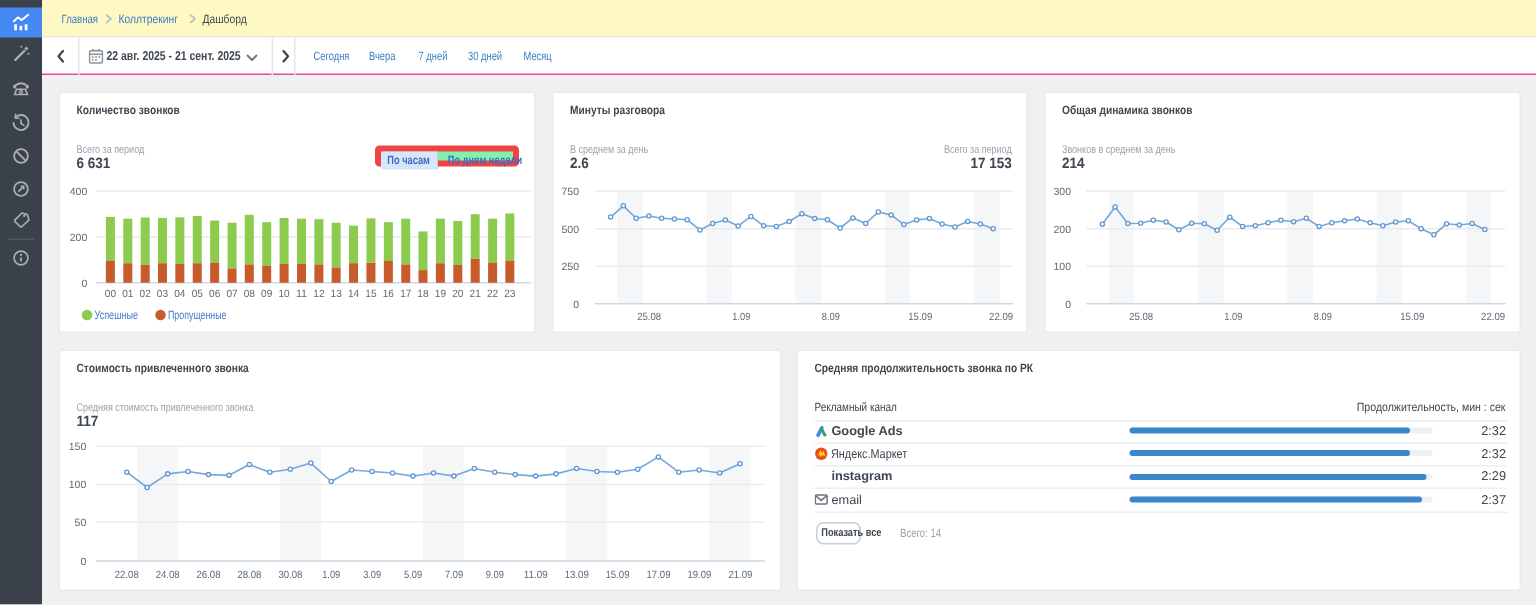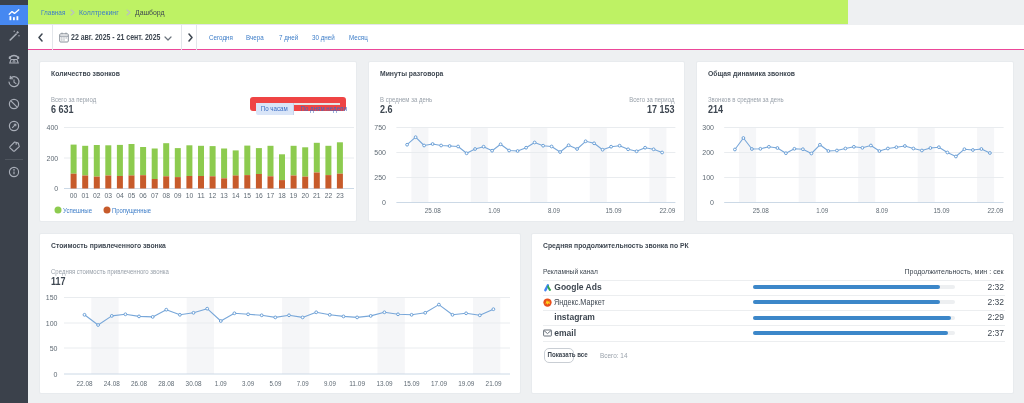--- a/index.html
+++ b/index.html
@@ -47,21 +47,21 @@
       <path d="M3 7.6 L7.6 3 l3.2.9 q.5.1.6.6 l.9 3.2 L7.6 12 q-.6.5-1.2 0 L3 8.8 q-.5-.6 0-1.2Z" fill="none" stroke="#a9aeb8" stroke-width="1.1" stroke-linejoin="round"></path>
       <circle cx="9.2" cy="4.9" r=".8" fill="#a9aeb8"></circle>
     </svg>
     <div class="abs" style="left:5px;top:159px;width:18px;height:1px;background:#50565f"></div>
     <svg class="abs" style="left:7px;top:164.5px" width="14" height="14" viewBox="0 0 14 14">
       <circle cx="7" cy="7" r="4.6" fill="none" stroke="#a9aeb8" stroke-width="1.1"></circle>
       <circle cx="7" cy="4.9" r=".8" fill="#a9aeb8"></circle>
       <line x1="7" y1="6.6" x2="7" y2="9.3" stroke="#a9aeb8" stroke-width="1.2"></line>
     </svg>
   </div>
-<div class="abs" style="left:28px;top:0;width:820px;height:25px;background:#bef264;border-bottom:1px solid #e3e6ea">
+<div class="abs" style="left:28px;top:0;width:996px;height:25px;background:#fef9c3;border-bottom:1px solid #e3e6ea">
     <div class="abs" style="left:12.6px;top:8.5px;font-size:8px;font-weight:normal;color:#3d7dc8;line-height:8px;transform:scaleX(0.8);transform-origin:left center;">Главная</div>
     <div class="abs" style="left:41.5px;top:9px">
       <svg width="5" height="7" viewBox="0 0 5 7">
         <polyline points="1,1 4,3.5 1,6" fill="none" stroke="#b9bfc6" stroke-width="1.1" stroke-linecap="round" stroke-linejoin="round"></polyline>
       </svg>
     </div>
     <div class="abs" style="left:51.2px;top:8.5px;font-size:8px;font-weight:normal;color:#3d7dc8;line-height:8px;transform:scaleX(0.86);transform-origin:left center;">Коллтрекинг</div>
     <div class="abs" style="left:97.8px;top:9px">
       <svg width="5" height="7" viewBox="0 0 5 7">
         <polyline points="1,1 4,3.5 1,6" fill="none" stroke="#b9bfc6" stroke-width="1.1" stroke-linecap="round" stroke-linejoin="round"></polyline>
@@ -105,21 +105,21 @@
     <div class="abs" style="left:181.3px;top:8.5px;font-size:8px;font-weight:normal;color:#3d7dc8;line-height:8px;transform:scaleX(0.78);transform-origin:left center;">Сегодня</div>
     <div class="abs" style="left:218px;top:8.5px;font-size:8px;font-weight:normal;color:#3d7dc8;line-height:8px;transform:scaleX(0.78);transform-origin:left center;">Вчера</div>
     <div class="abs" style="left:250.5px;top:8.5px;font-size:8px;font-weight:normal;color:#3d7dc8;line-height:8px;transform:scaleX(0.78);transform-origin:left center;">7 дней</div>
     <div class="abs" style="left:284.4px;top:8.5px;font-size:8px;font-weight:normal;color:#3d7dc8;line-height:8px;transform:scaleX(0.78);transform-origin:left center;">30 дней</div>
     <div class="abs" style="left:321.4px;top:8.5px;font-size:8px;font-weight:normal;color:#3d7dc8;line-height:8px;transform:scaleX(0.78);transform-origin:left center;">Месяц</div>
   </div>
 <div class="card" style="left:39px;top:61px;width:318px;height:161px">
     <div class="abs" style="left:10.5px;top:7.5px;font-size:8px;font-weight:bold;color:#3e4751;line-height:8px;transform:scaleX(0.85);transform-origin:left center;">Количество звонков</div>
     <div class="abs" style="left:10.5px;top:34px;font-size:7.5px;font-weight:normal;color:#9aa2ab;line-height:7.5px;transform:scaleX(0.8);transform-origin:left center;">Всего за период</div>
     <div class="abs" style="left:10.5px;top:43px;font-size:10px;font-weight:bold;color:#3e4751;line-height:10px;transform:scaleX(0.9);transform-origin:left center;">6 631</div>
-    <div class="abs" style="left:210px;top:34.5px;width:96px;height:14px;border:6px solid #ef4444;border-radius:3px;background:#e5e5e5;font-size:8px;color:#3a6dc4;font-weight:normal">
+    <div class="abs" style="left:210px;top:34.5px;width:96px;height:14px;border:4px solid #ef4444;border-radius:3px;background:#86efac;font-size:8px;color:#3a6dc4;font-weight:bold">
 <div class="abs" style="left:0;top:0;width:37.5px;height:12px;background:#d9e5f8;border-right:1px solid #c6d2e8;border-radius:2px 0 0 2px">
         <div style="text-align:center;line-height:12px;transform:scaleX(0.77)">По часам</div>
       </div>
 <div class="abs" style="left:37.5px;top:0;width:56.5px;height:12px">
         <div style="text-align:center;line-height:12px;transform:scaleX(0.77)">По дням недели</div>
       </div>
 </div>
     <svg class="abs" style="left:0;top:0" width="318" height="159" viewBox="0 0 318 159">
       <line x1="24" y1="65.5" x2="314" y2="65.5" stroke="#e9ecef"></line>
       <line x1="24" y1="96" x2="314" y2="96" stroke="#e9ecef"></line>
@@ -420,21 +420,21 @@
     <div class="abs" style="left:221.3px;top:81.7px;width:201.5px;height:4px;border-radius:2px;background:#edeff1"></div>
     <div class="abs" style="left:221.3px;top:81.7px;width:198px;height:4px;border-radius:2px;background:#3c87c9"></div>
     <div class="abs" style="right:9px;top:79.39999999999999px;font-size:8.5px;font-weight:normal;color:#3e4751;line-height:8.5px;transform:scaleX(1.0);transform-origin:right center;">2:29</div>
     <div class="abs" style="left:10.5px;top:91.4px;width:462px;height:1px;background:#eceef0"></div>
     <div class="abs" style="left:11px;top:94.5px">
       <svg width="9" height="8" viewBox="0 0 9 8">
         <rect x="0.6" y="1" width="7.8" height="6" rx="0.6" fill="none" stroke="#6b737c" stroke-width="1"></rect>
         <polyline points="0.8,1.4 4.5,4.6 8.2,1.4" fill="none" stroke="#6b737c" stroke-width="1"></polyline>
       </svg>
     </div>
-    <div class="abs" style="left:22.3px;top:94.7px;font-size:8.5px;font-weight:bold;color:#3e4751;line-height:8.5px;transform:scaleX(1.0);transform-origin:left center;">email</div>
+    <div class="abs" style="left:22.3px;top:94.7px;font-size:8.5px;font-weight:normal;color:#3e4751;line-height:8.5px;transform:scaleX(1.0);transform-origin:left center;">email</div>
     <div class="abs" style="left:221.3px;top:97.0px;width:201.5px;height:4px;border-radius:2px;background:#edeff1"></div>
     <div class="abs" style="left:221.3px;top:97.0px;width:194.5px;height:4px;border-radius:2px;background:#3c87c9"></div>
     <div class="abs" style="right:9px;top:94.7px;font-size:8.5px;font-weight:normal;color:#3e4751;line-height:8.5px;transform:scaleX(1.0);transform-origin:right center;">2:37</div>
     <div class="abs" style="left:10.5px;top:106.7px;width:462px;height:1px;background:#eceef0"></div>
     <div class="abs" style="left:11.8px;top:114.3px;width:30px;height:14.5px;border:1px solid #c9ced4;border-radius:5px;background:#fff">
       <div style="text-align:center;line-height:12.5px;font-size:7.5px;font-weight:bold;color:#3e4751;transform:scaleX(0.82)">Показать все</div>
     </div>
     <div class="abs" style="left:68.3px;top:117.5px;font-size:8px;font-weight:normal;color:#9aa2ab;line-height:8px;transform:scaleX(0.8);transform-origin:left center;">Всего: 14</div>
   </div>
 </body></html>

